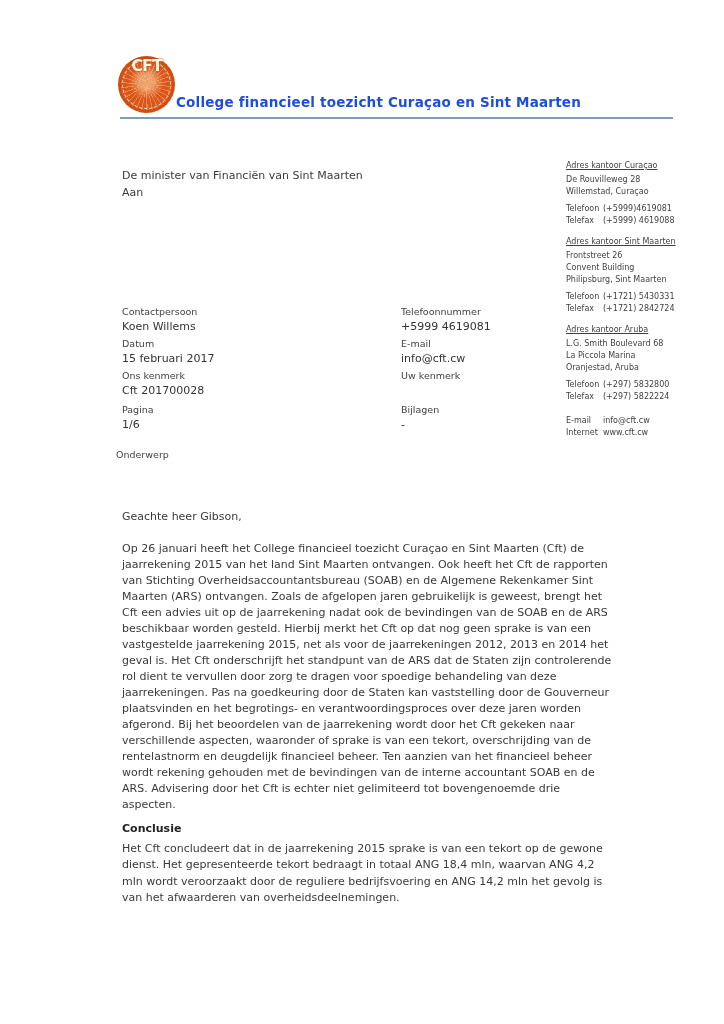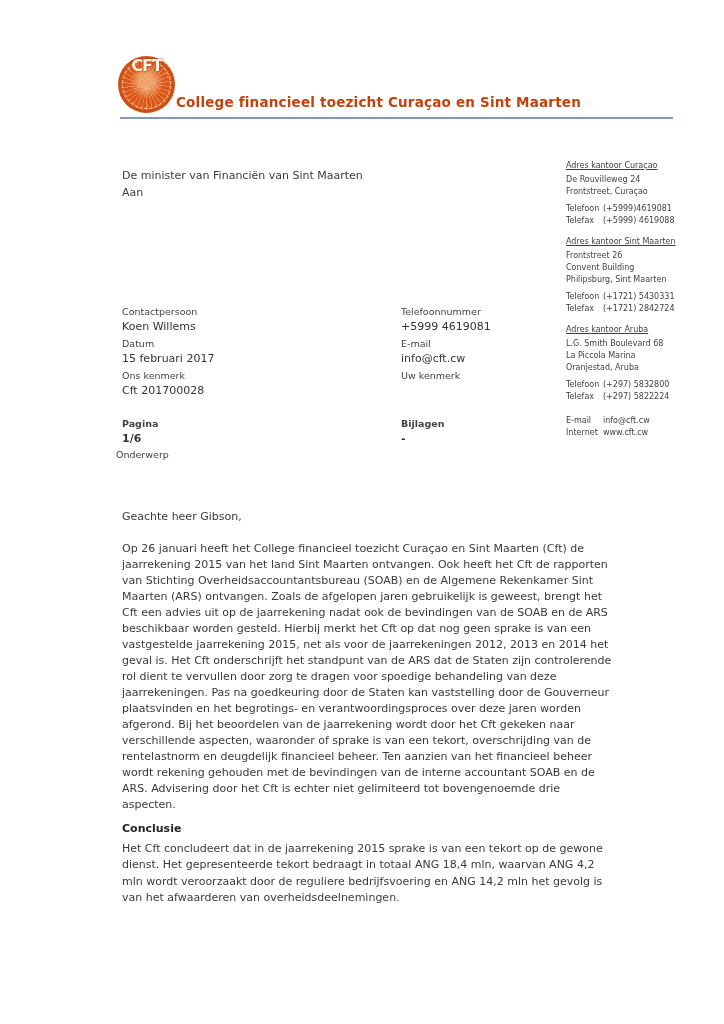--- a/index.html
+++ b/index.html
@@ -21,21 +21,21 @@
   .logo::after {
     content:""; position:absolute; inset:4px;
     border:1px dashed rgba(255,240,215,0.85); border-radius:50%;
   }
   .logo-text {
     font-weight:bold; font-size:16px; letter-spacing:-1px;
     color:#fdf4e0; text-shadow:0 0 2px #a33c0a, 0 0 1px #a33c0a;
   }
   .org-title {
     position:absolute; left:176px; top:94px;
-    font-size:13.5px; font-weight:bold; color:#c2410c; white-space:nowrap;
+    font-size:13.5px; font-weight:bold; color:#1d4ed8; white-space:nowrap;
     letter-spacing:0.2px;
   }
   .rule { position:absolute; left:120px; top:117px; width:553px; height:2px; background:#7d9abf; }
 
   
   .sidebar { position:absolute; left:566px; top:160px; width:154px; font-size:8px; line-height:12px; color:#3f3f3f; }
   .office { margin-bottom:9px; }
   .office-heading { text-decoration:underline; margin-bottom:2px; }
   .phones { margin-top:5px; }
   .phone-row { display:flex; }
@@ -43,21 +43,21 @@
   .sidebar-contact { margin-top:12px; }
 
   
   .recipient { position:absolute; left:122px; top:167px; font-size:11px; line-height:17px; }
 
   
   .meta-col { position:absolute; top:305px; }
   .meta-col.left { left:122px; }
   .meta-col.right { left:401px; }
   .meta-group { margin-bottom:2px; }
-  .meta-group.gap { margin-top:18px;font-weight:bold; }
+  .meta-group.gap { margin-top:4px; }
   .m-label { font-size:9.5px; line-height:14px; color:#424242; }
   .m-value { font-size:11px; line-height:16px; min-height:16px; color:#333; }
 
   
   .subject { position:absolute; left:116px; top:448px; }
   .subject .m-value { margin-top:2px; }
 
   .salutation { position:absolute; left:122px; top:510px; font-size:11px; }
 
   .para { font-size:11px; line-height:16px; color:#3a3a3a; }
@@ -73,22 +73,22 @@
   <div class="logo">
     <span class="logo-text">CFT</span>
   </div>
   <div class="org-title">College financieel toezicht Curaçao en Sint Maarten</div>
   <div class="rule"></div>
 
   <aside class="sidebar">
 
     <div class="office">
       <div class="office-heading">Adres kantoor Curaçao</div>
-      <div class="office-line">De Rouvilleweg 24</div>
-      <div class="office-line">Frontstreet, Curaçao</div>
+      <div class="office-line">De Rouvilleweg 28</div>
+      <div class="office-line">Willemstad, Curaçao</div>
       <div class="phones">
         <div class="phone-row">
           <span class="phone-label">Telefoon</span>
           <span class="phone-value">(+5999)4619081</span>
         </div>
         <div class="phone-row">
           <span class="phone-label">Telefax</span>
           <span class="phone-value">(+5999) 4619088</span>
         </div>
       </div>

